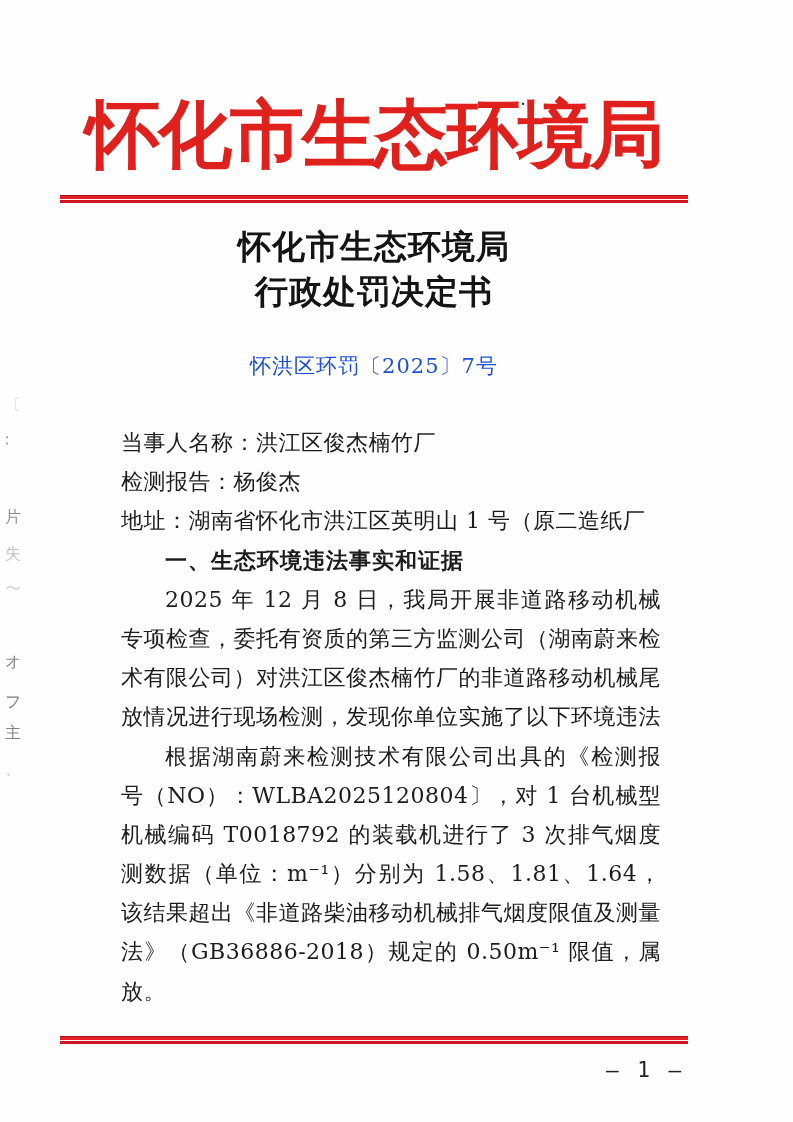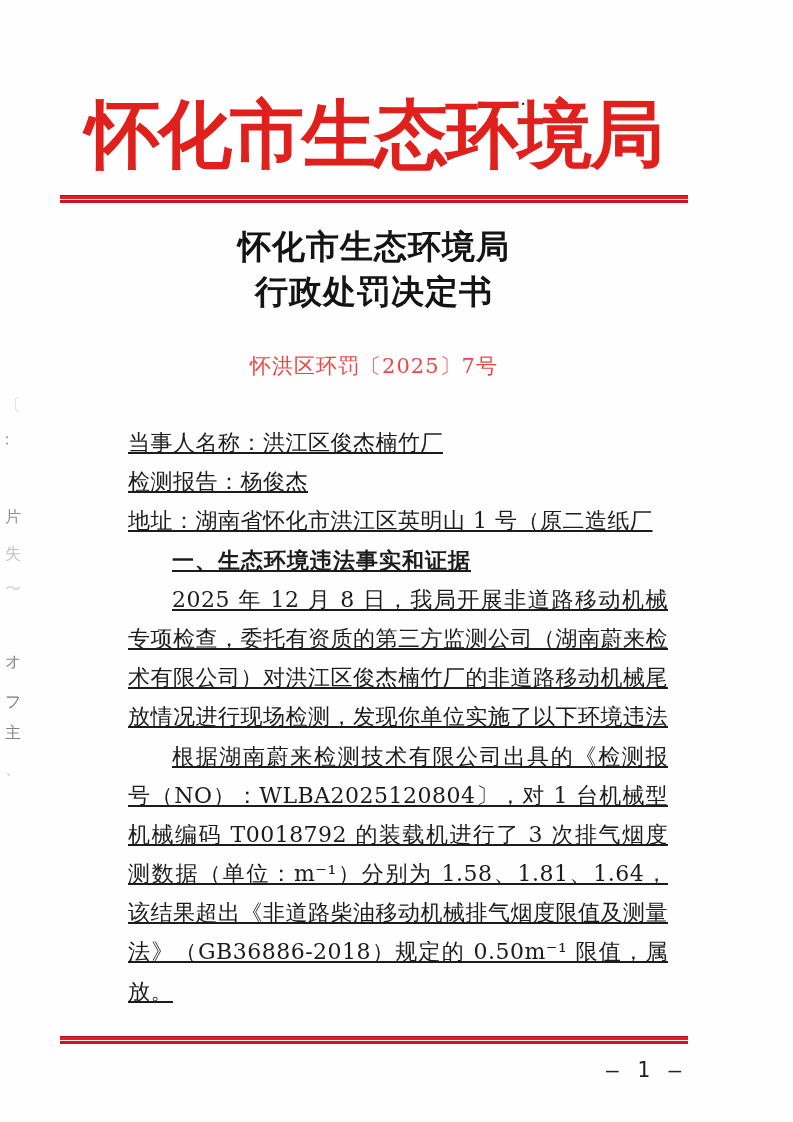--- a/index.html
+++ b/index.html
@@ -43,27 +43,26 @@
     line-height: 45px;
     color: #141414;
     letter-spacing: 1px;
   }
   .doc-number {
     position: absolute;
     top: 352px; left: 60px; width: 628px;
     text-align: center;
     font-size: 21px;
     letter-spacing: 1px;
-    color: #ef4444;
+    color: #1d4ed8;
   }
   .body-block {
     position: absolute;
-    top: 423px; left: 128px; width: 540px;
+    top: 423px; left: 121px; width: 540px;
     font-size: 22px;
-    text-decoration: underline;
   }
   .line {
     height: 39.2px;
     line-height: 39.2px;
     letter-spacing: 0.5px;
     overflow: hidden;
   }
   .line.fill {
     text-align: justify;
     text-align-last: justify;

